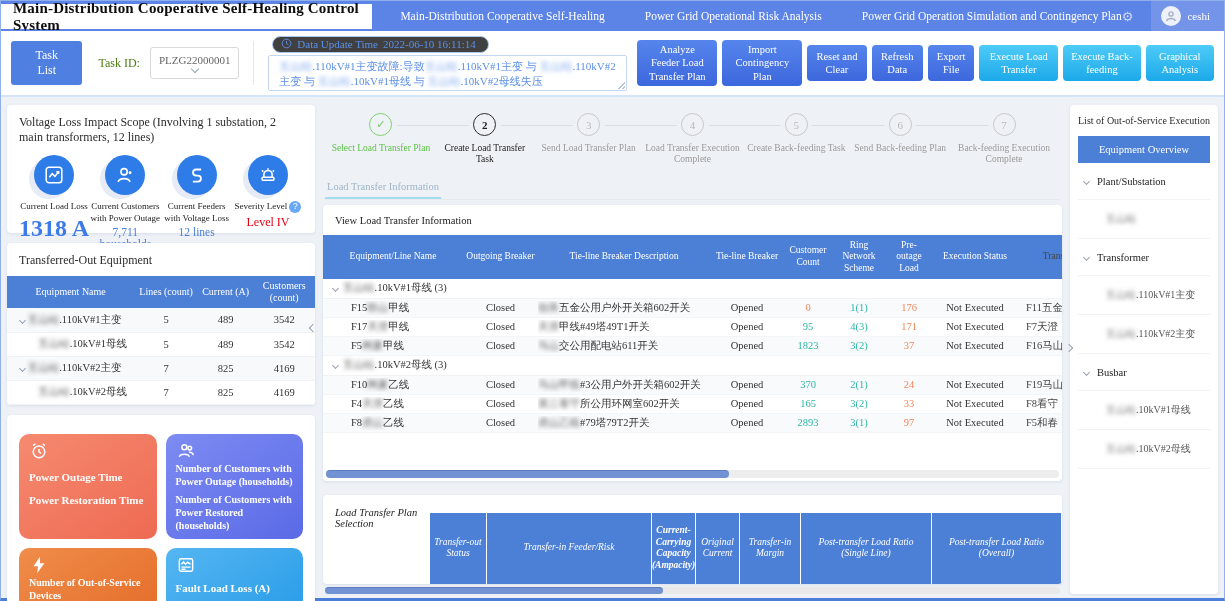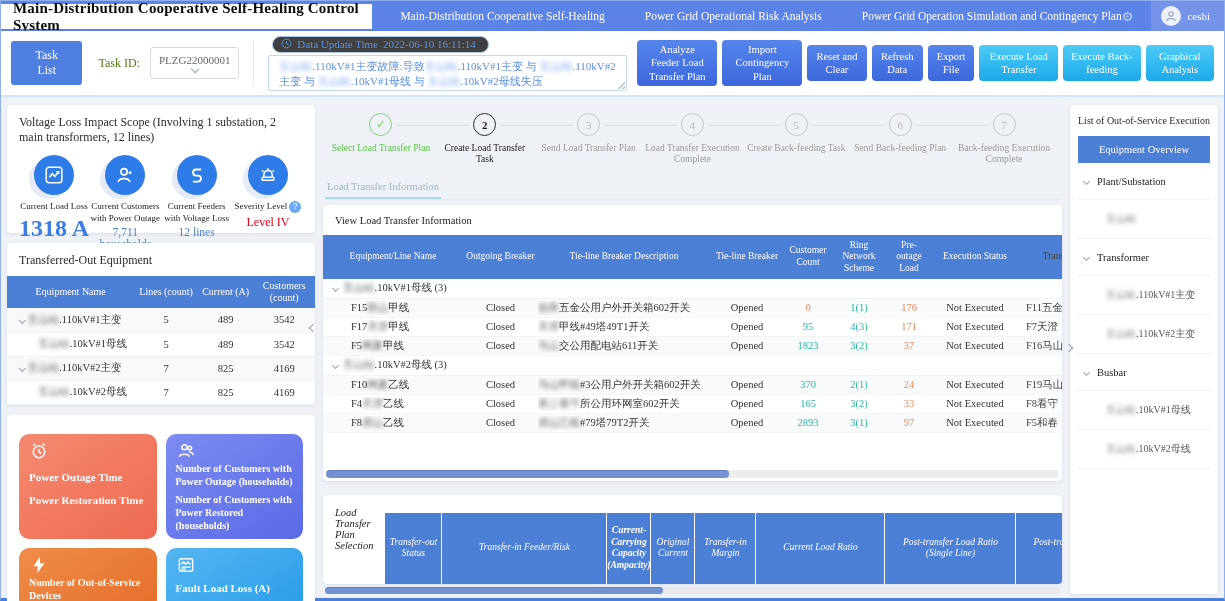--- a/index.html
+++ b/index.html
@@ -469,21 +469,20 @@
       </section>
 
       <section class="panel plan-panel">
         <div class="mp-title" style="padding-bottom:0;">Load Transfer Plan Selection</div>
         <div class="phead">
           <span class="pc pc1">Transfer-out Status</span>
           <span class="pc pc2">Transfer-in Feeder/Risk</span>
           <span class="pc pc3">Current-Carrying Capacity (Ampacity)</span>
           <span class="pc pc4">Original Current</span>
           <span class="pc pc5">Transfer-in Margin</span>
-          <span class="pc pc6">Current Load Ratio</span>
           <span class="pc pc7">Post-transfer Load Ratio (Single Line)</span>
           <span class="pc pc8">Post-transfer Load Ratio (Overall)</span>
         </div>
         <div class="plan-body"></div>
       </section>
 
       <div class="page-scroll">
         <div class="page-thumb"></div>
       </div>
     </main>

